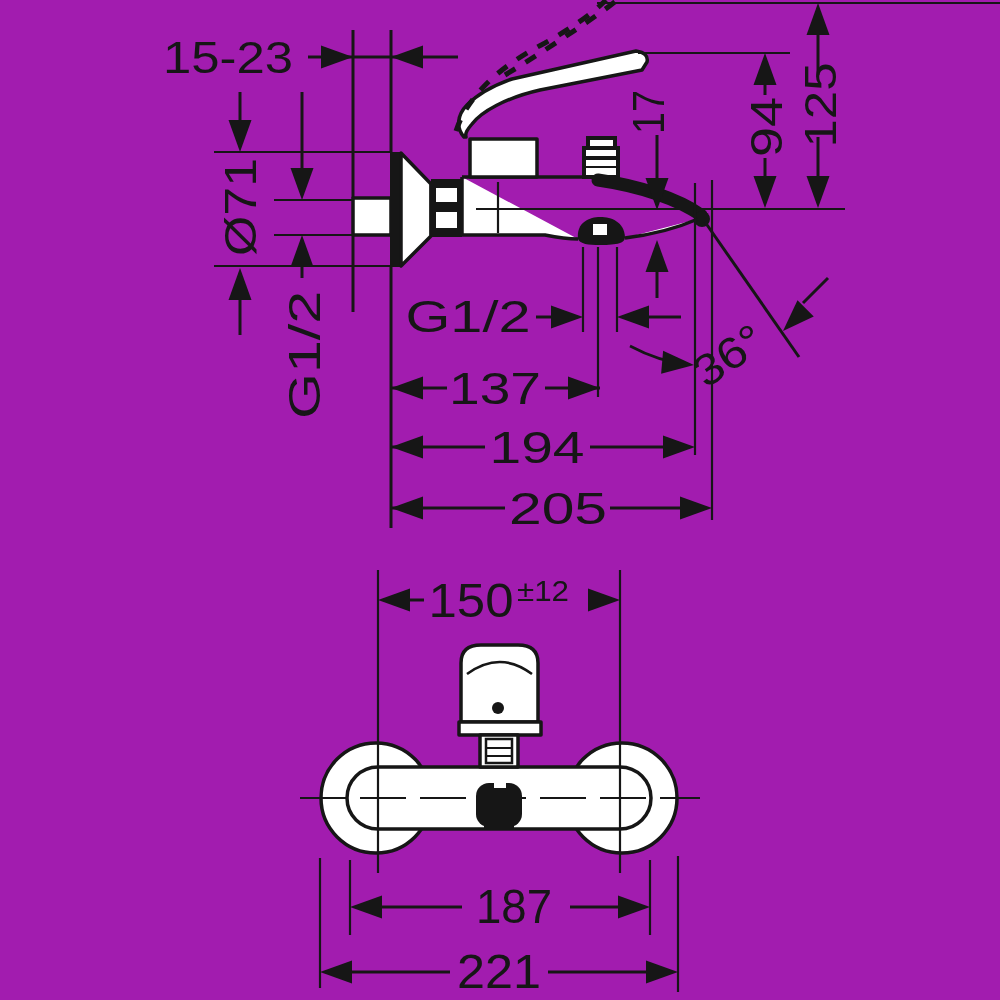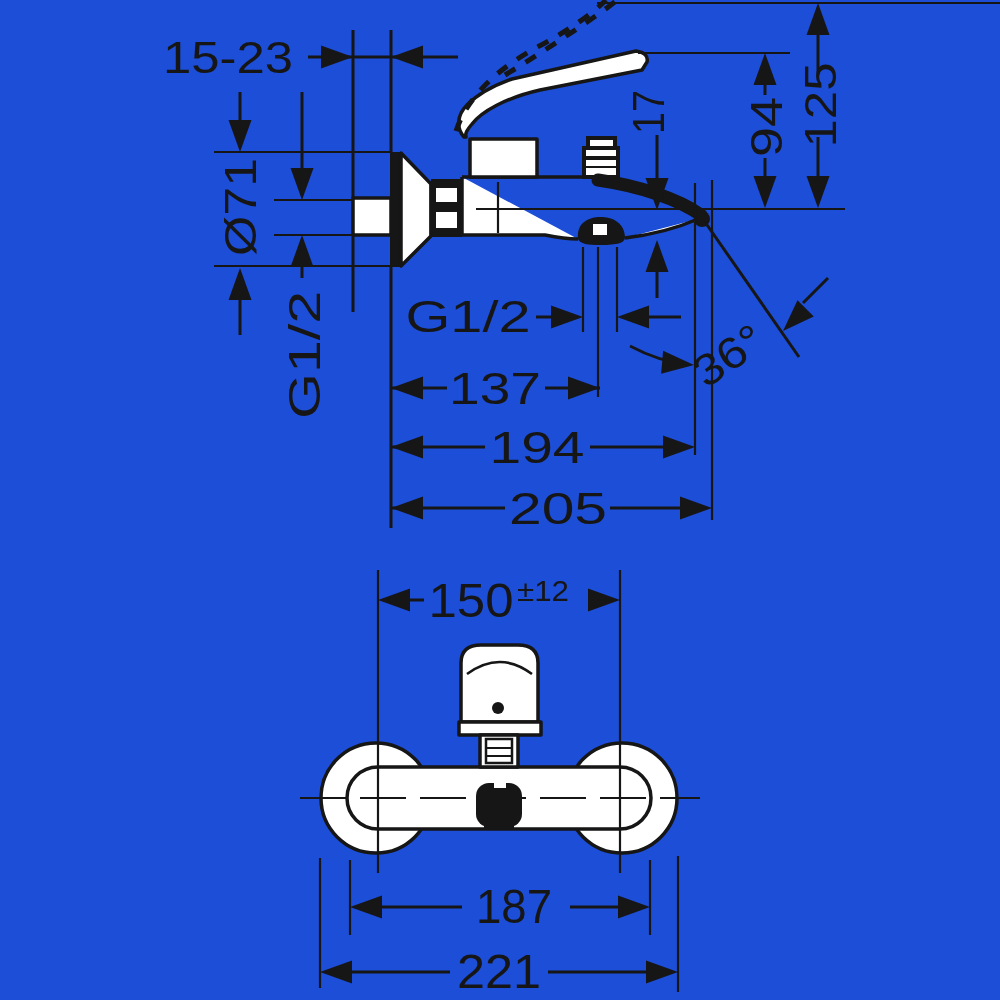--- a/index.html
+++ b/index.html
@@ -1,16 +1,16 @@
 <!DOCTYPE html>
 <html><head>
 <meta charset="utf-8">
 <style>
   html,body{margin:0;padding:0;background:#fff;}
-  #stage{width:1000px;height:1000px;background:#1d4ed8;position:relative;overflow:hidden;}
+  #stage{width:1000px;height:1000px;background:#a21caf;position:relative;overflow:hidden;}
   svg{display:block;}
   text{font-family:"Liberation Sans", sans-serif;fill:#161616;}
   .outline{fill:#ffffff;stroke:#161616;stroke-width:3.5;stroke-linejoin:round;}
   .thin{stroke:#161616;stroke-width:2.2;fill:none;}
   .dim{stroke:#161616;stroke-width:3;fill:none;}
   .solid{fill:#161616;stroke:none;}
   .dashed{stroke:#161616;stroke-width:5;fill:none;stroke-dasharray:12 12;}
 </style>
 </head>
 <body>

